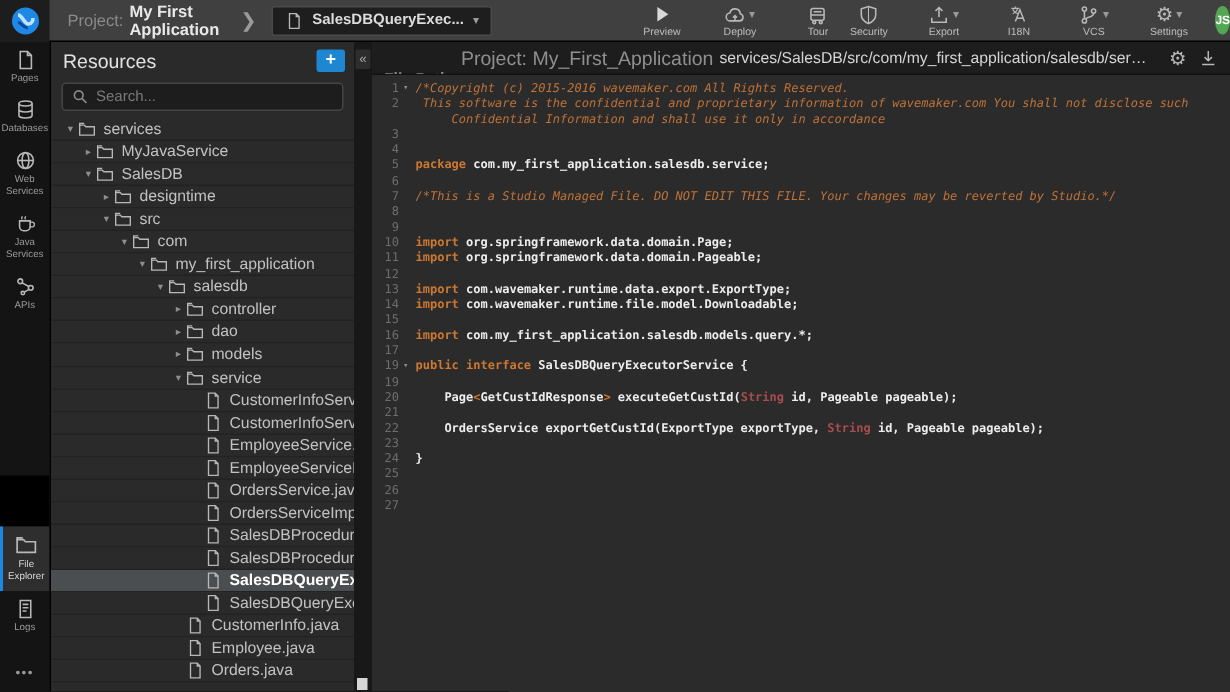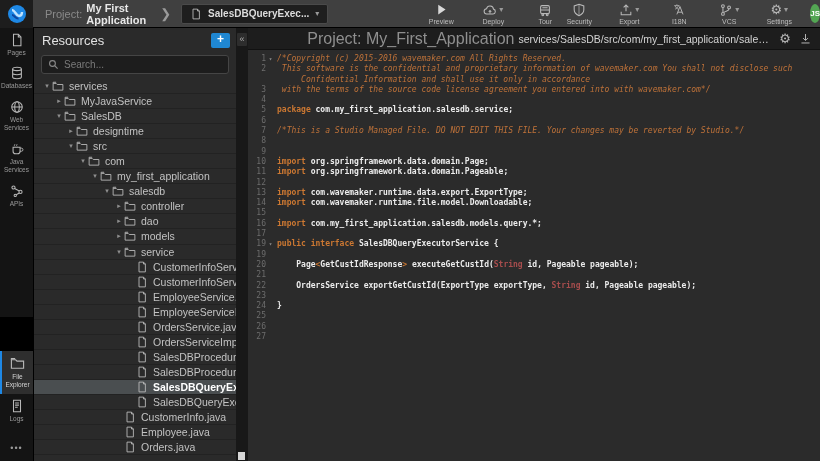--- a/index.html
+++ b/index.html
@@ -78,21 +78,21 @@
     text-align:center; cursor:pointer; border-radius:1px; }
   .strip-thumb { position:absolute; bottom:1px; left:2px; width:7px; height:8px;
     background:#d6d6d6; cursor:pointer; }
 
   
   .editor { flex:1; display:flex; flex-direction:column; background:#2b2b2b; min-width:0; }
   .ed-head { height:22px; flex:0 0 22px; background:#1d1d1d; display:flex;
     align-items:center; padding:0 8px; gap:4px; border-bottom:1px solid #111;
     white-space:nowrap; overflow:hidden; }
   .ed-head .fp { color:#e3e3e3; font-size:10.5px; font-weight:bold;margin-top:28px; }
-  .ed-head .proj { color:#8f8f8f; font-size:16px; }
+  .ed-head .proj { color:#8f8f8f; font-size:13px; }
   .ed-head .path { color:#d4d4d4; font-size:10.5px; overflow:hidden;
     text-overflow:ellipsis; }
   .ed-head .hicons { margin-left:auto; display:flex; align-items:center; gap:8px;
     flex:0 0 auto; padding-left:6px; }
   .code { flex:1; overflow:hidden; padding-top:4px;
     font-family:"DejaVu Sans Mono", monospace; font-size:8px; }
   .crow { display:flex; height:10.3px; line-height:10.3px; white-space:pre; }
   .lnum { width:18px; flex:0 0 18px; text-align:right; color:#6d6d6d; }
   .lfold { width:9px; flex:0 0 9px; color:#8a8a8a; font-size:6px; text-align:center; }
   .ctext { padding-left:2px; }
@@ -589,21 +589,21 @@
       <span class="lnum">2</span>
       <span class="lfold"></span>
       <span class="ctext"><span class="tk-c"> This software is the confidential and proprietary information of wavemaker.com You shall not disclose such</span></span></div>
           <div class="crow">
       <span class="lnum"></span>
       <span class="lfold"></span>
       <span class="ctext"><span class="tk-c">     Confidential Information and shall use it only in accordance</span></span></div>
           <div class="crow">
       <span class="lnum">3</span>
       <span class="lfold"></span>
-      <span class="ctext"><span class="tk-c"> with the terms of the source code license agreement you entered into with wavemaker.com*/</span></span></div>
+      </div>
           <div class="crow">
       <span class="lnum">4</span>
       <span class="lfold"></span>
       <span class="ctext"></span></div>
           <div class="crow">
       <span class="lnum">5</span>
       <span class="lfold"></span>
       <span class="ctext"><span class="tk-k">package</span><span class="tk-p"> com.my_first_application.salesdb.service;</span></span></div>
           <div class="crow">
       <span class="lnum">6</span>

